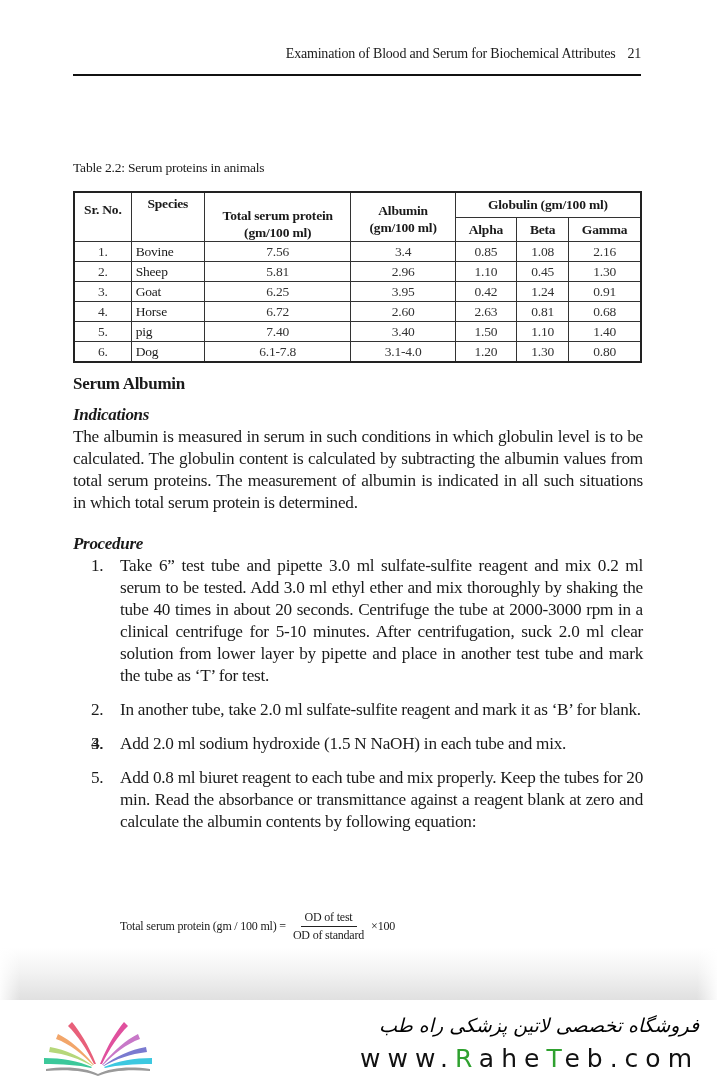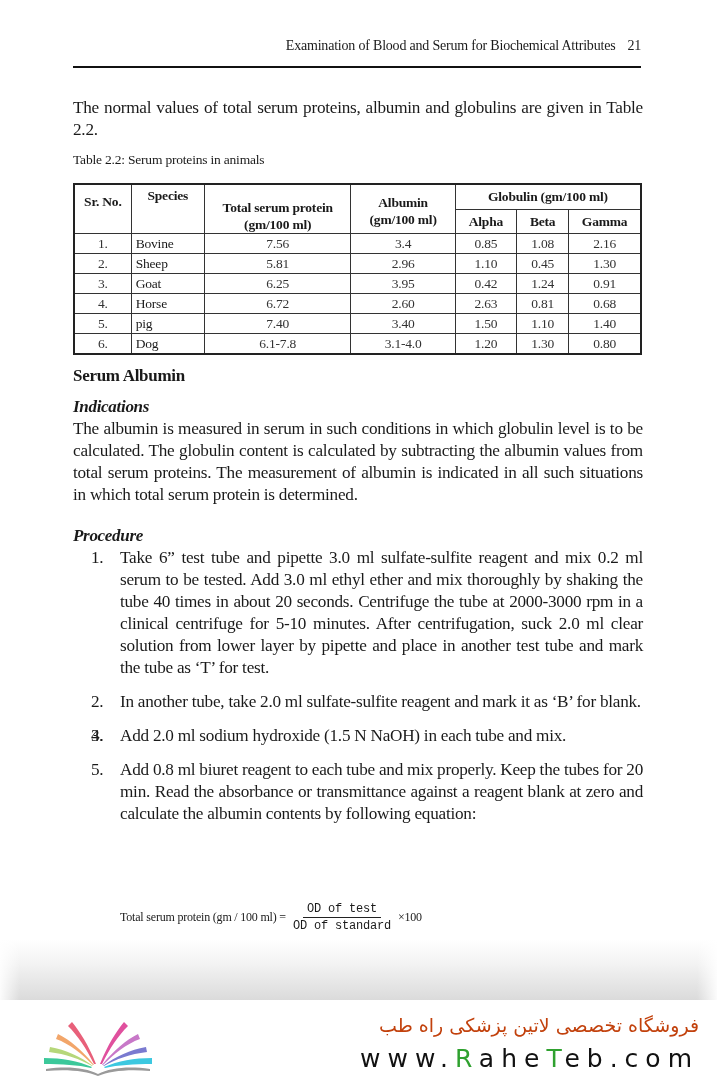--- a/index.html
+++ b/index.html
@@ -2,21 +2,21 @@
 <html><head>
 <meta charset="utf-8">
 <style>
   html, body { margin: 0; padding: 0; }
   body {
     width: 717px; height: 1080px; position: relative; overflow: hidden;
     background: #ffffff; color: #1a1a1a;
     font-family: "Liberation Serif", "DejaVu Serif", serif;
   }
   .page {
-    position: absolute; left: 0; top: 0; width: 717px; height: 1000px;
+    position: absolute; left: 0; top: 8px; width: 717px; height: 1000px;
     background: linear-gradient(to bottom, #ffffff 0px, #ffffff 940px, #f2f2f2 965px, #dcdcdc 998px, #dadada 1000px);
   }
   .page::after {
     content: ""; position: absolute; left: 0; right: 0; top: 940px; bottom: 0;
     background: linear-gradient(to right, rgba(255,255,255,0.9) 0px, rgba(255,255,255,0) 20px, rgba(255,255,255,0) 697px, rgba(255,255,255,0.9) 717px);
   }
   .running-head {
     position: absolute; left: 73px; width: 568px; top: 38px;
     text-align: right; font-size: 14px; letter-spacing: -0.2px;
   }
@@ -49,47 +49,46 @@
   .h-proc { top: 526px; }
   ol.steps {
     position: absolute; left: 73px; top: 547px; width: 570px; margin: 0; padding: 0;
     list-style: none; font-size: 17.2px; line-height: 22px; letter-spacing: -0.25px;
   }
   ol.steps li { position: relative; padding-left: 47px; text-align: justify; margin-bottom: 12px; }
   ol.steps li .n { position: absolute; left: 18px; top: 0; }
   .eq {
     position: absolute; left: 120px; top: 902px; font-size: 12px; display: flex; align-items: center; letter-spacing: -0.2px;
   }
-  .frac { display: inline-flex; flex-direction: column; align-items: center; margin: 0 3px; font-family: Liberation Mono, monospace; }
+  .frac { display: inline-flex; flex-direction: column; align-items: center; margin: 0 3px; }
   .frac .num-t { padding: 0 4px 1px; border-bottom: 1px solid #222; }
   .frac .den-t { padding: 1px 4px 0; }
   .footer {
     position: absolute; left: 0; top: 1000px; width: 717px; height: 80px; background: #fff;
   }
   .logo { position: absolute; left: 38px; top: 14px; width: 120px; height: 62px; }
   .brand-fa {
     position: absolute; right: 18px; top: 14px; font-family: "DejaVu Sans", sans-serif;
-    font-size: 19px; direction: rtl; color: #c2410c;
+    font-size: 19px; direction: rtl; color: #000000; font-style: italic;
   }
   .brand-url {
     position: absolute; right: 18px; top: 44px; font-family: "DejaVu Sans", sans-serif;
     font-size: 25px; letter-spacing: 7px; color: #111;
   }
   .brand-url .g { color: #2fa12f; }
 </style>
 </head>
 <body>
 
 <div class="page">
   <div class="running-head">
     <span>Examination of Blood and Serum for Biochemical Attributes</span><span class="pg">21</span>
   </div>
   <div class="rule"></div>
 
-  <p class="para intro" style="margin:0">The normal values of total serum proteins, albumin and globulins are given in Table 2.2.</p>
 
   <div class="caption">
     <b>Table 2.2:</b><span> Serum proteins in animals</span>
   </div>
 
   <table class="data">
     <colgroup>
       <col style="width:57px">
         <col style="width:73px">
         <col style="width:146px">

